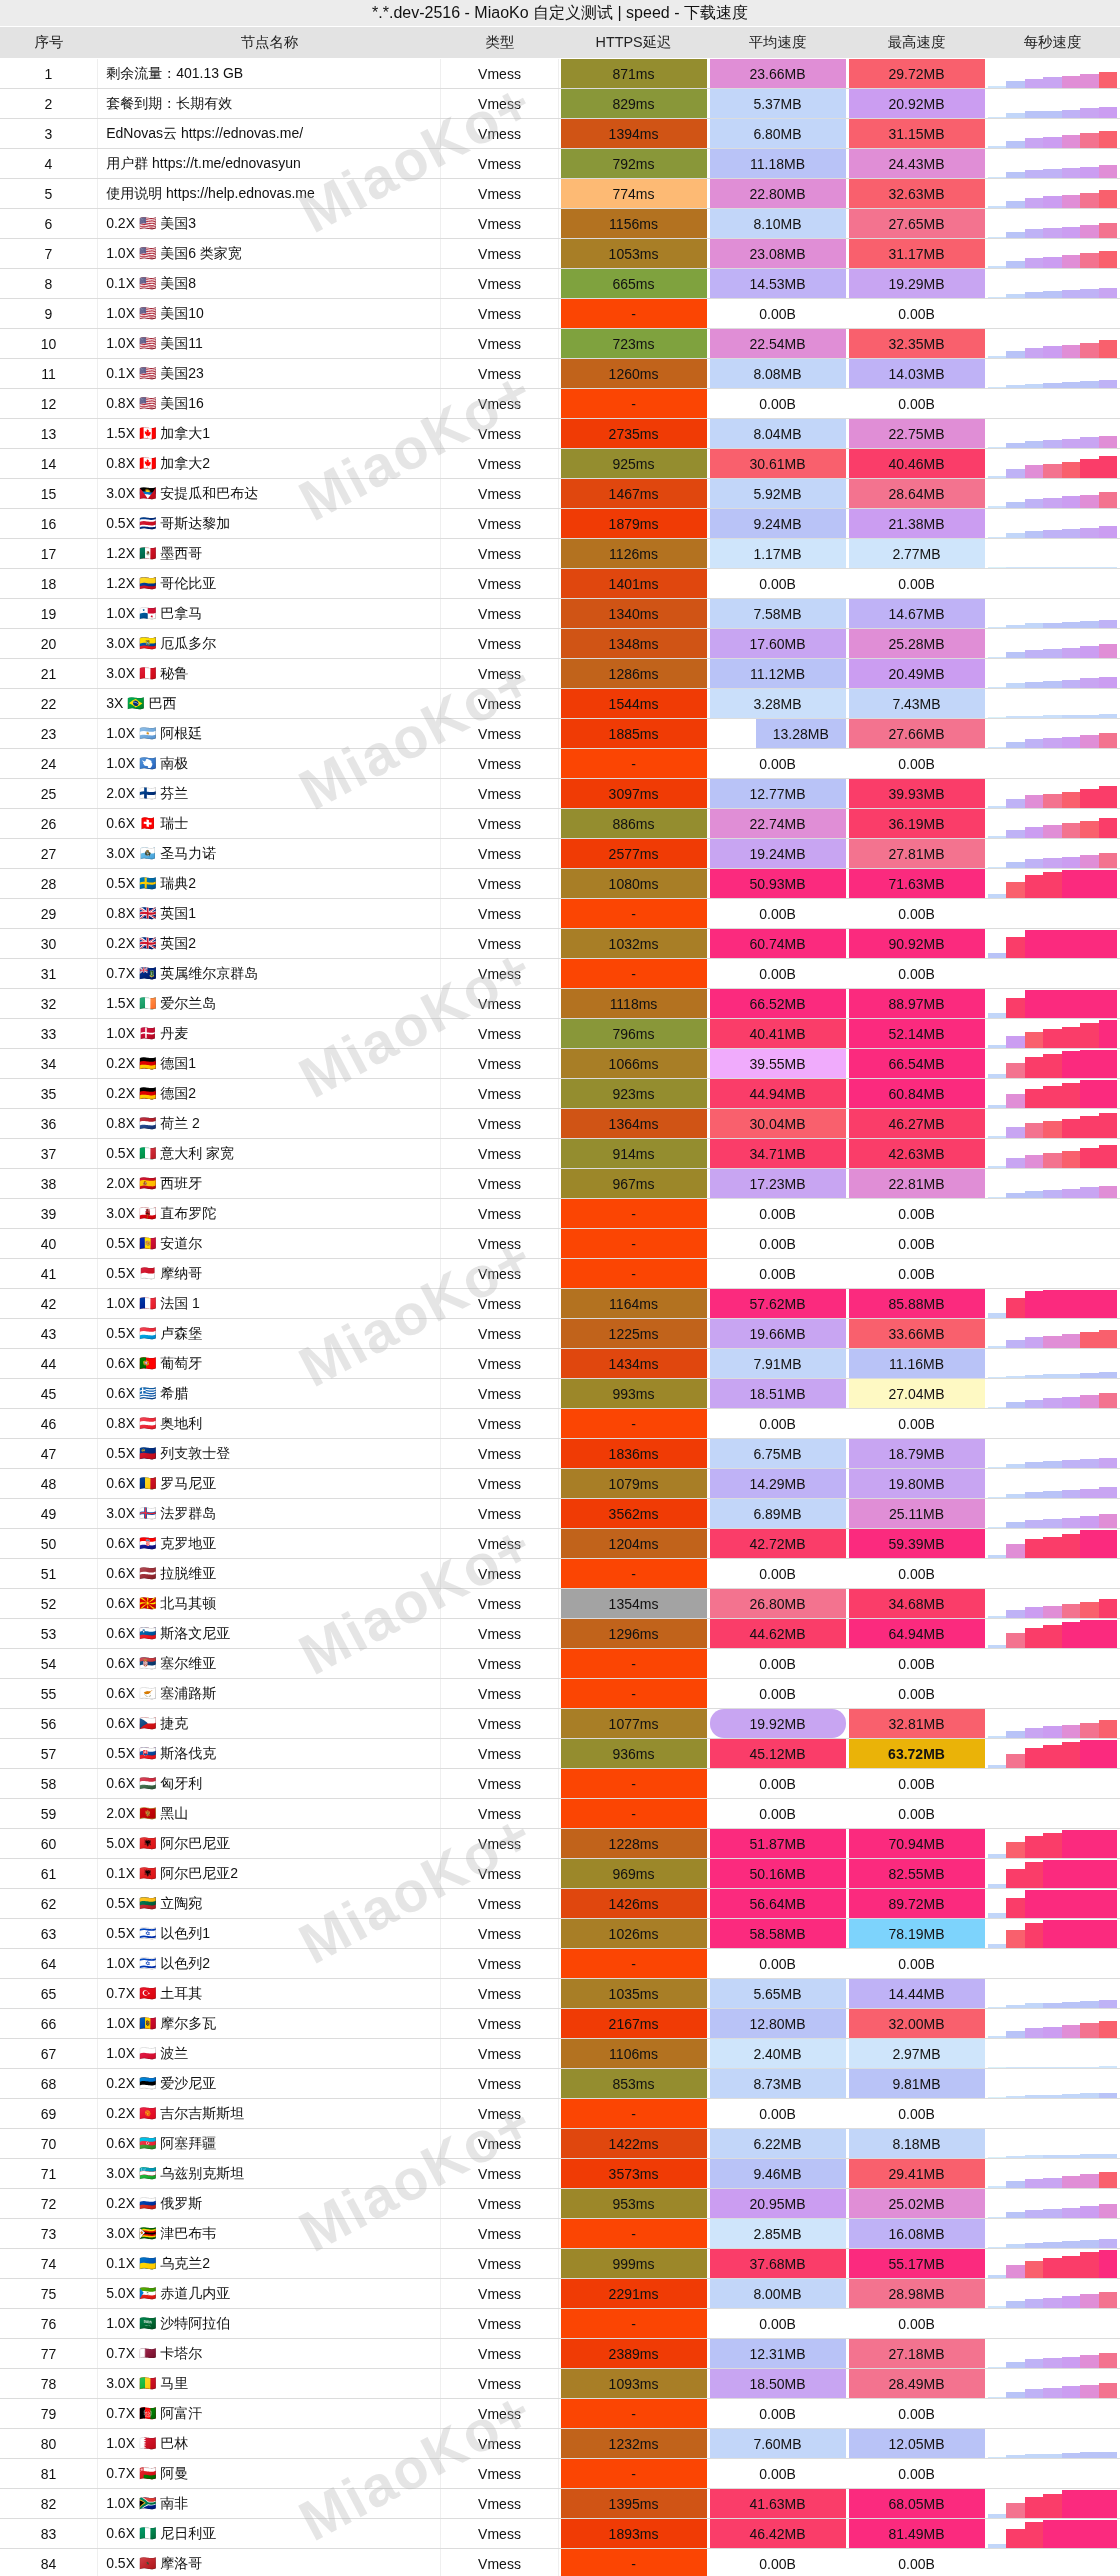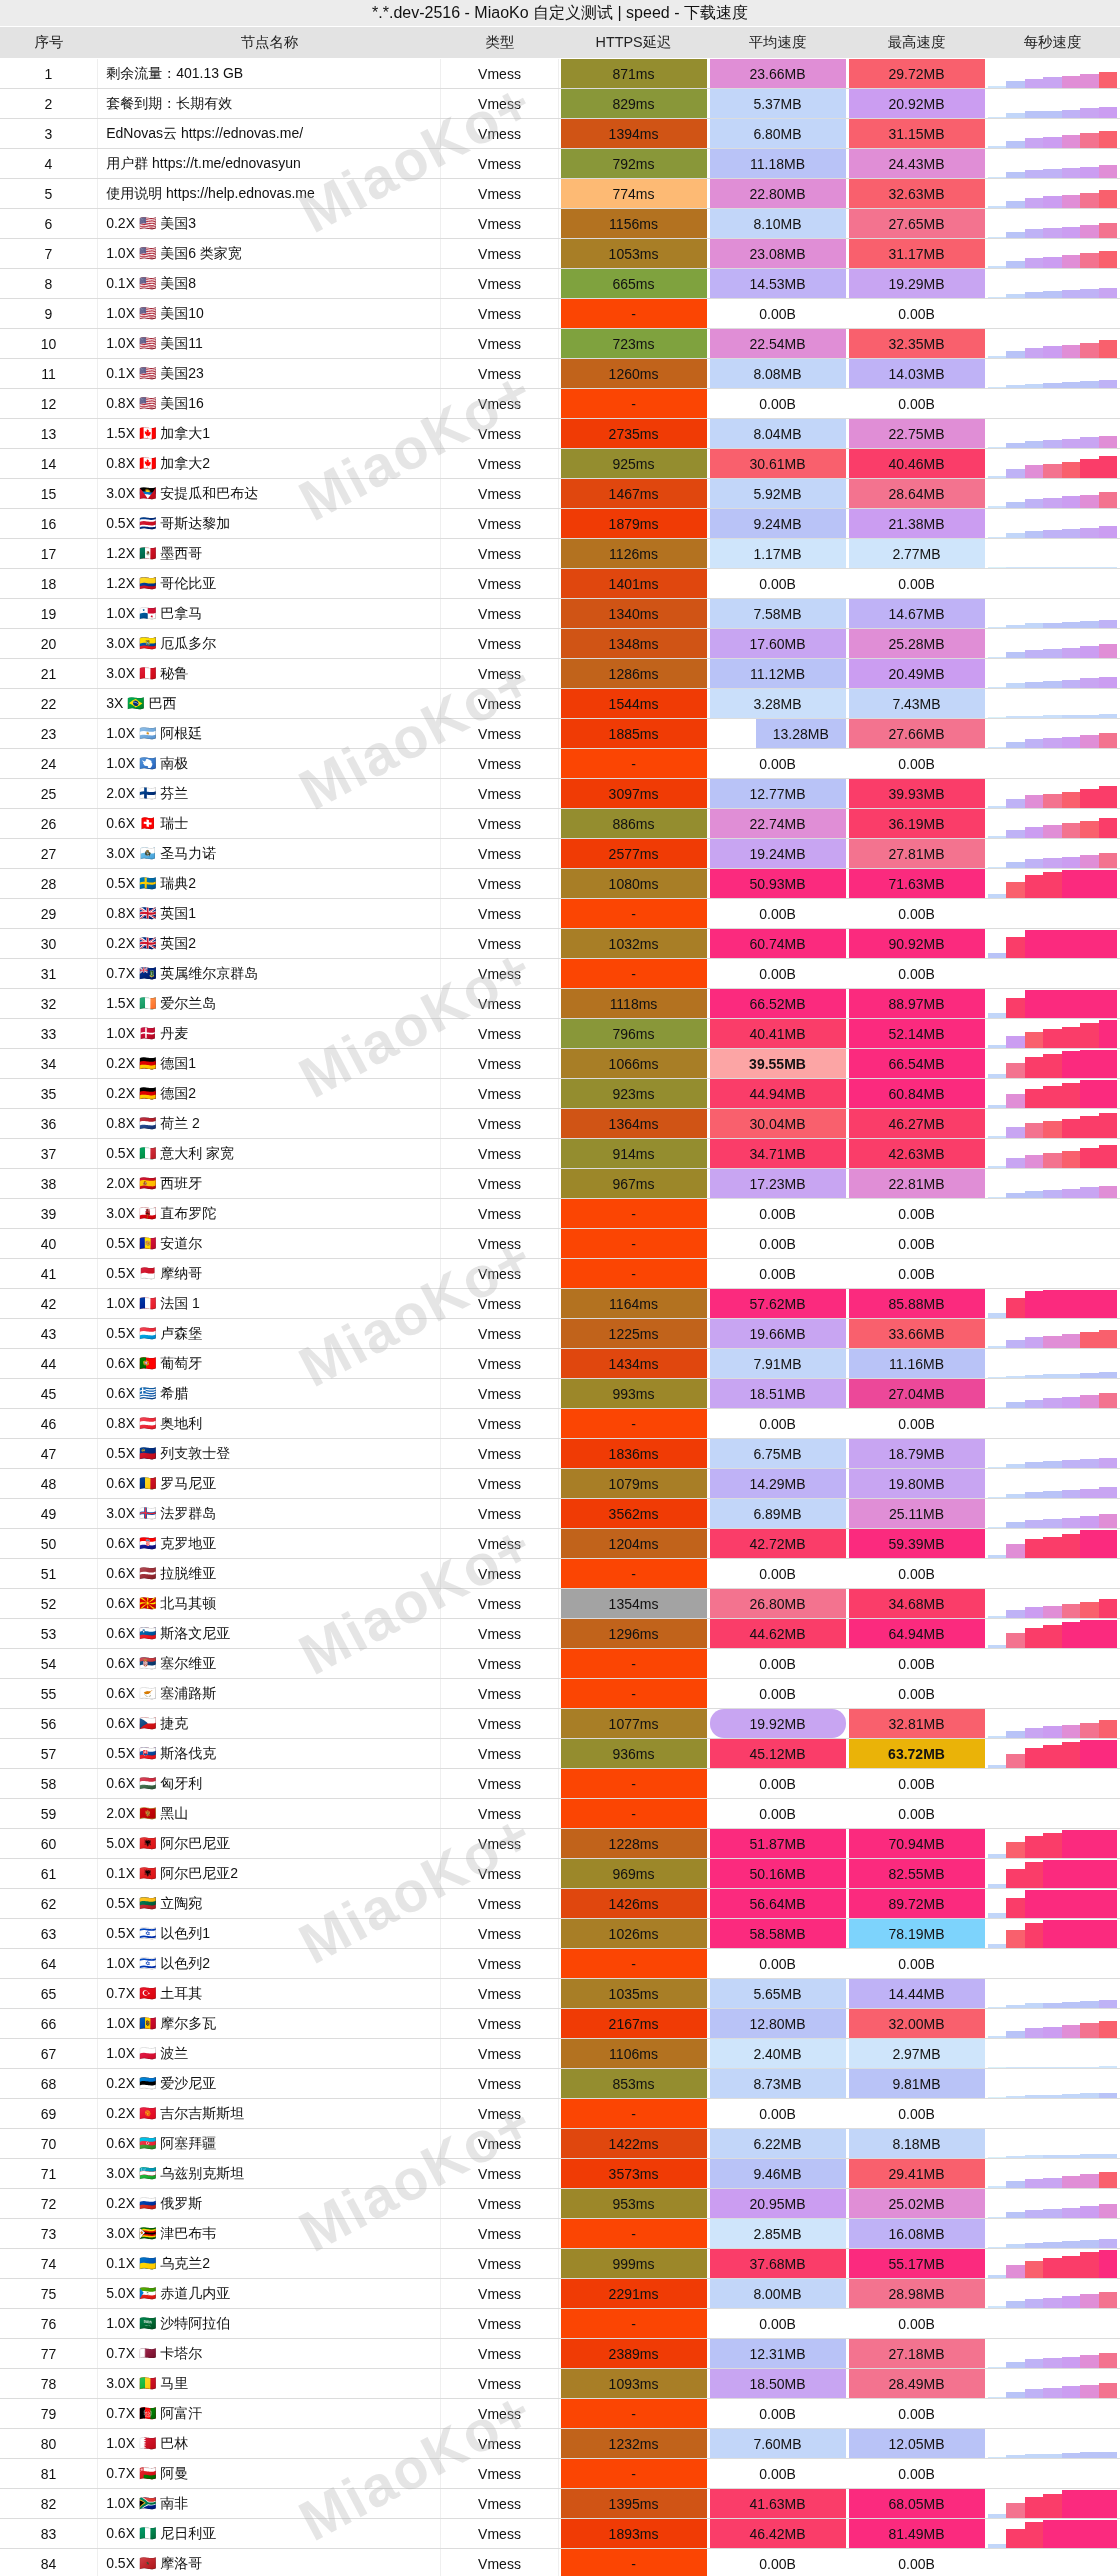--- a/index.html
+++ b/index.html
@@ -549,21 +549,21 @@
         <div class="bar" style="height: 21px; background: rgb(250, 61, 105);"></div>
         <div class="bar" style="height: 25px; background: rgb(250, 61, 105);"></div>
         <div class="bar" style="height: 28px; background: rgb(251, 42, 126);"></div>
       </div>
     </div>
     <div class="row">
       <div class="cell c-idx">34</div>
       <div class="cell c-name">0.2X 🇩🇪 德国1</div>
       <div class="cell c-type">Vmess</div>
       <div class="cell c-val" style="background: rgb(168, 126, 38);">1066ms</div>
-      <div class="cell c-val" style="background: #fca5a5; font-weight: bold;">39.55MB</div>
+      <div class="cell c-val" style="background: #f0abfc;">39.55MB</div>
       <div class="cell c-val" style="background: rgb(251, 42, 126);">66.54MB</div>
       <div class="cell c-bars">
         <div class="bar" style="height: 3.6px; background: rgb(194, 214, 249);"></div>
         <div class="bar" style="height: 15px; background: rgb(243, 115, 143);"></div>
         <div class="bar" style="height: 21px; background: rgb(250, 61, 105);"></div>
         <div class="bar" style="height: 24px; background: rgb(250, 61, 105);"></div>
         <div class="bar" style="height: 27px; background: rgb(251, 42, 126);"></div>
         <div class="bar" style="height: 28px; background: rgb(251, 42, 126);"></div>
         <div class="bar" style="height: 28px; background: rgb(251, 42, 126);"></div>
       </div>
@@ -713,21 +713,21 @@
         <div class="bar" style="height: 5.3px; background: rgb(185, 195, 247);"></div>
         <div class="bar" style="height: 6px; background: rgb(185, 195, 247);"></div>
       </div>
     </div>
     <div class="row">
       <div class="cell c-idx">45</div>
       <div class="cell c-name">0.6X 🇬🇷 希腊</div>
       <div class="cell c-type">Vmess</div>
       <div class="cell c-val" style="background: rgb(156, 135, 41);">993ms</div>
       <div class="cell c-val" style="background: rgb(200, 165, 242);">18.51MB</div>
-      <div class="cell c-val" style="background: #ec4899;">27.04MB</div>
+      <div class="cell c-val" style="background: #fef9c3;">27.04MB</div>
       <div class="cell c-bars">
         <div class="bar" style="height: 1.5px; background: rgb(207, 229, 251);"></div>
         <div class="bar" style="height: 6.2px; background: rgb(185, 195, 247);"></div>
         <div class="bar" style="height: 8.5px; background: rgb(191, 178, 246);"></div>
         <div class="bar" style="height: 9.7px; background: rgb(200, 165, 242);"></div>
         <div class="bar" style="height: 11px; background: rgb(203, 157, 241);"></div>
         <div class="bar" style="height: 12.8px; background: rgb(224, 142, 214);"></div>
         <div class="bar" style="height: 14.7px; background: rgb(243, 115, 143);"></div>
       </div>
     </div>

